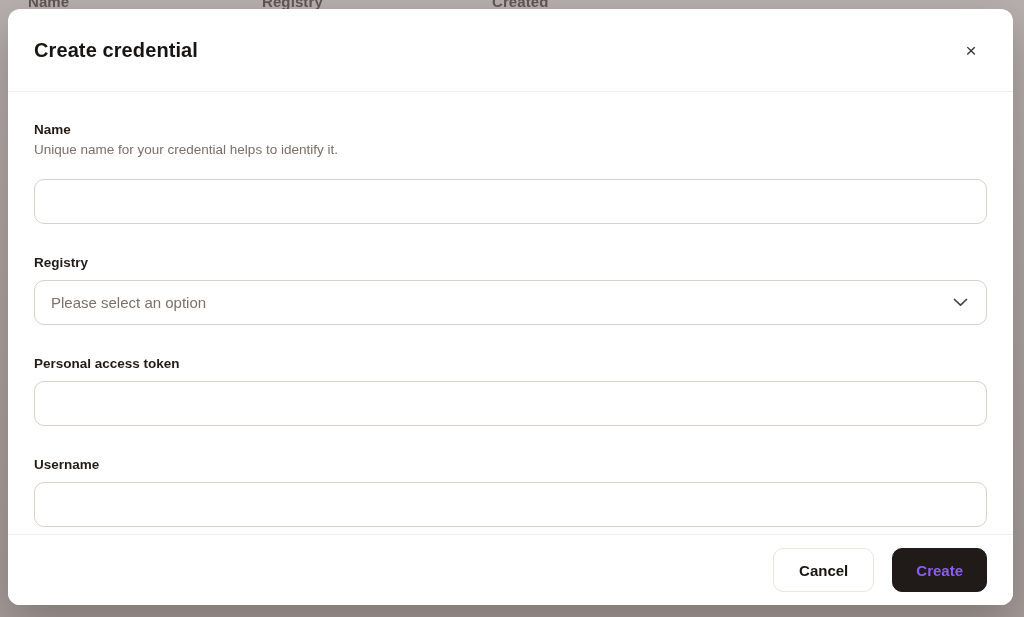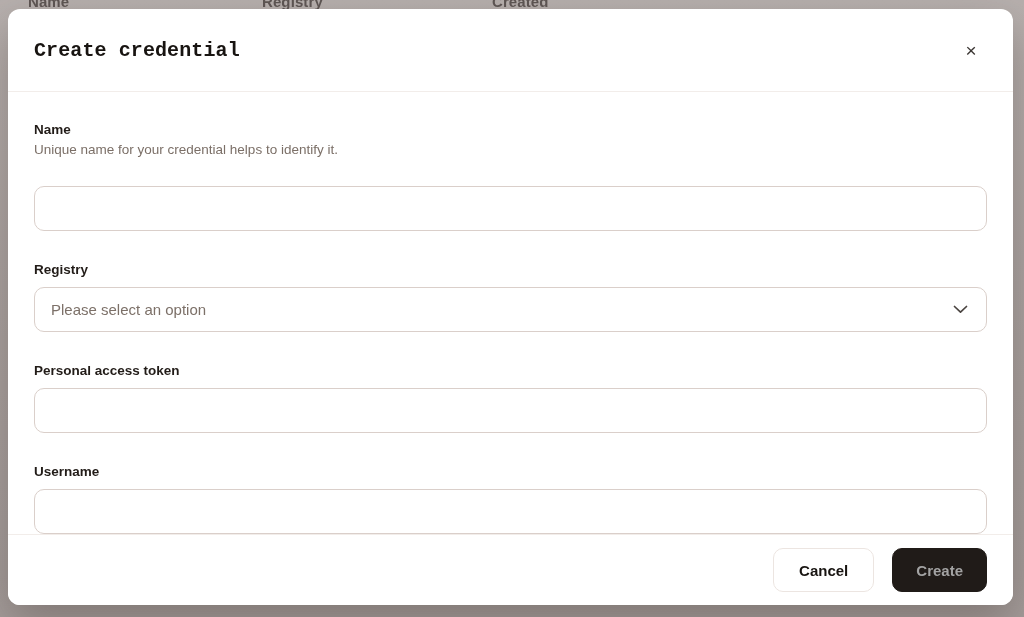--- a/index.html
+++ b/index.html
@@ -42,21 +42,20 @@
     align-items: center;
     justify-content: space-between;
     padding: 0 28px 0 26px;
     border-bottom: 1px solid #f2edea;
   }
   .modal-title {
     font-size: 20px;
     font-weight: 700;
     color: #181411;
     letter-spacing: .1px;
-    font-family: Liberation Mono, monospace;
   }
   .close-btn {
     width: 28px; height: 28px;
     border: none; background: transparent;
     font-size: 19px;
     font-weight: 400;
     color: #3b3633;
     cursor: pointer;
     line-height: 1;
     display: flex; align-items: center; justify-content: center;
@@ -68,21 +67,21 @@
   .field-label {
     display: block;
     font-size: 13.5px;
     font-weight: 700;
     color: #221c18;
     margin-bottom: 5px;
   }
   .field-helper {
     font-size: 13.5px;
     color: #7b6f67;
-    margin-bottom: 29px;
+    margin-bottom: 22px;
   }
   .field-label.no-helper { margin-bottom: 10px; }
 
   .text-input {
     width: 100%;
     height: 45px;
     border: 1px solid #dacfca;
     border-radius: 10px;
     background: #fff;
     font-family: "Liberation Sans", sans-serif;
@@ -137,21 +136,21 @@
   }
   .btn-cancel {
     background: #ffffff;
     border: 1px solid #ece5e1;
     color: #181411;
     padding: 0 25px;
   }
   .btn-create {
     background: #201b18;
     border: 1px solid #201b18;
-    color: #a3a3a3;
+    color: #8b5cf6;
     padding: 0 23px;
   }
 </style>
 </head>
 <body>
 
 <div class="bg-header-row">
   <span class="bg-col-1">Name</span>
   <span class="bg-col-2">Registry</span>
   <span class="bg-col-3">Created</span>

